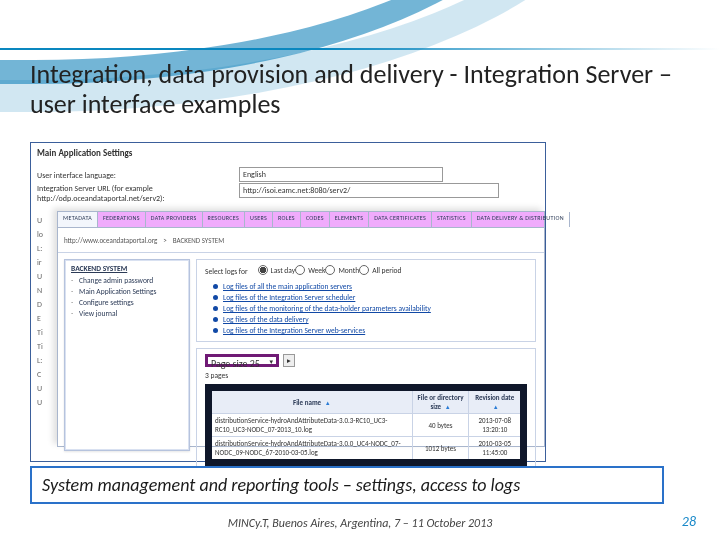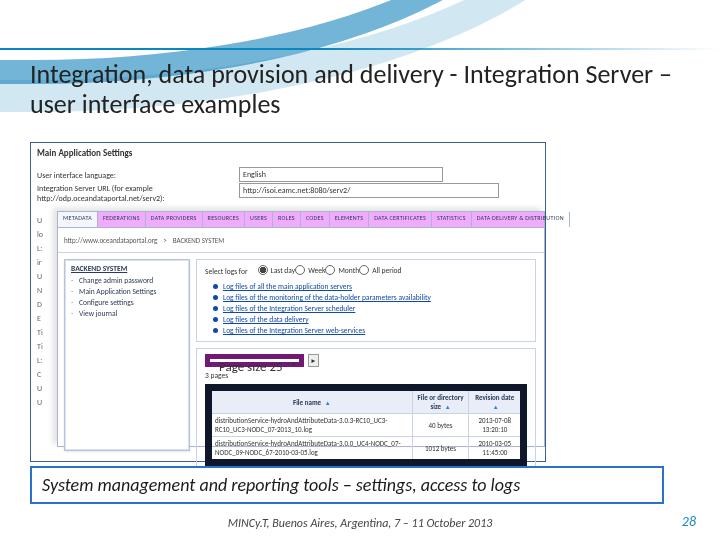--- a/index.html
+++ b/index.html
@@ -46,21 +46,21 @@
   .fieldset { border:1px solid #c9d3e6; margin-bottom:6px; padding:5px 8px; }
   .radio-row { display:flex; gap:10px; align-items:center; margin-bottom:4px;}
   .rad { display:inline-flex; gap:3px; align-items:center;}
   .rad::before{ content:""; width:8px; height:8px; border:1px solid #666; border-radius:50%; display:inline-block;}
   .rad.checked::before{ background:radial-gradient(circle,#444 0 3px,transparent 3px);}
   .link-list { margin:3px 0 0 6px; }
   .link-item { color:#1149a6; text-decoration:underline; padding:1px 0 1px 12px; position:relative;}
   .link-item::before{ content:""; position:absolute; left:2px; top:3px; width:5px; height:5px; background:#1149a6; border-radius:50%;}
 
   .pager-row { display:flex; gap:4px; align-items:center;}
-  .sel-small { border:5px solid #701a75; height:13px; font-size:13px; padding:0 16px 0 9px; background:#fff; position:relative;}
+  .sel-small { border:3px solid #701a75; height:13px; font-size:10px; padding:0 16px 0 3px; background:#fff; position:relative;}
   .sel-small::after{content:"▾"; position:absolute; right:3px; top:0; font-size:7px;}
   .btn-tiny { border:1px solid #999; background:#eee; padding:0 3px; height:13px; display:inline-flex; align-items:center;}
   .pages-lbl { margin:4px 0;}
 
   .tbl { border:7px solid #0f172a; border-collapse:collapse; width:100%; font-size:7px;}
   .tbl th { background:#e8edf7; border:1px solid #c9d3e6; padding:2px 3px; color:#2b3a56; }
   .tbl th .sort { color:#2b7cd6; margin-left:2px; font-size:6px;}
   .tbl td { border:1px solid #c9d3e6; padding:2px 3px; }
   .tbl td.name { text-align:left; }
   .tbl td.sz, .tbl td.dt { text-align:center;}
@@ -145,22 +145,22 @@
           </div>
       </div>
       <div class="main-panel">
         <div class="fieldset">
           <div class="radio-row">
             <span>Select logs for</span>
             <span id="radios"><span class="rad checked">Last day</span><span class="rad">Week</span><span class="rad">Month</span><span class="rad">All period</span></span>
           </div>
           <div class="link-list" id="link-list">
               <div class="link-item">Log files of all the main application servers</div>
+              <div class="link-item">Log files of the Integration Server scheduler</div>
               <div class="link-item">Log files of the monitoring of the data-holder parameters availability</div>
-              <div class="link-item">Log files of the Integration Server scheduler</div>
               <div class="link-item">Log files of the data delivery</div>
               <div class="link-item">Log files of the Integration Server web-services</div>
             </div>
         </div>
         <div class="fieldset">
           <div class="pager-row">
             <span class="sel-small">Page size 25</span>
             <span class="btn-tiny">▸</span>
           </div>
           <div class="pages-lbl">3 pages</div>

